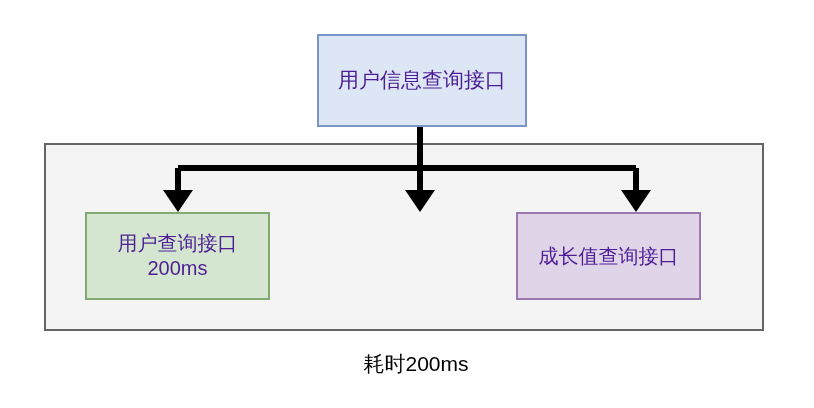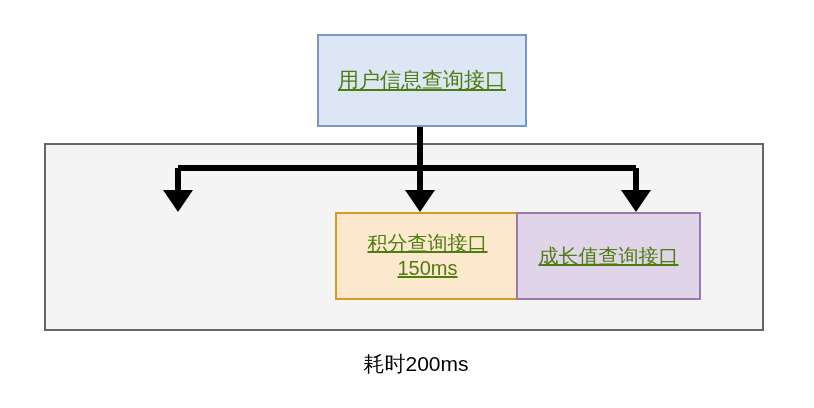--- a/index.html
+++ b/index.html
@@ -18,23 +18,22 @@
     overflow: hidden;
   }
   .node {
     position: absolute;
     box-sizing: border-box;
     display: flex;
     flex-direction: column;
     align-items: center;
     justify-content: center;
     text-align: center;
-    color: #4d7c0f;
+    color: #4c1d95;
     line-height: 1.25;
-    text-decoration: underline;
   }
   .node .line1 { display: block; white-space: nowrap; }
   .node .line2 { display: block; white-space: nowrap; }
 
   
   #root-node {
     left: 317px;
     top: 34px;
     width: 210px;
     height: 93px;
@@ -123,25 +122,25 @@
     <polygon points="405,190 435,190 420,212" fill="#000000"></polygon>
 
     <path d="M 636 168 L 636 192" stroke="#000000" stroke-width="6" fill="none"></path>
     <polygon points="621,190 651,190 636,212" fill="#000000"></polygon>
   </svg>
 
   <div class="node" id="root-node">
     <span class="line1">用户信息查询接口</span>
   </div>
 
+  <div class="node leaf" id="leaf-user">
+    <span class="line1">用户查询接口</span>
+    <span class="line2">200ms</span>
+  </div>
 
-  <div class="node leaf" id="leaf-points">
-    <span class="line1">积分查询接口</span>
-    <span class="line2">150ms</span>
-  </div>
 
   <div class="node leaf" id="leaf-growth">
     <span class="line1">成长值查询接口</span>
   </div>
 
   <div id="caption">耗时200ms</div>
 
 </div>
 
 </body></html>

